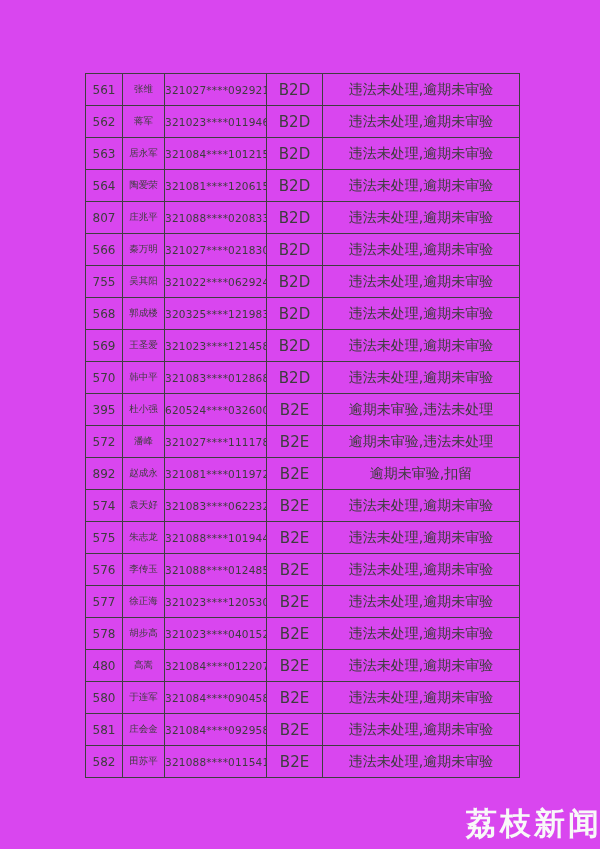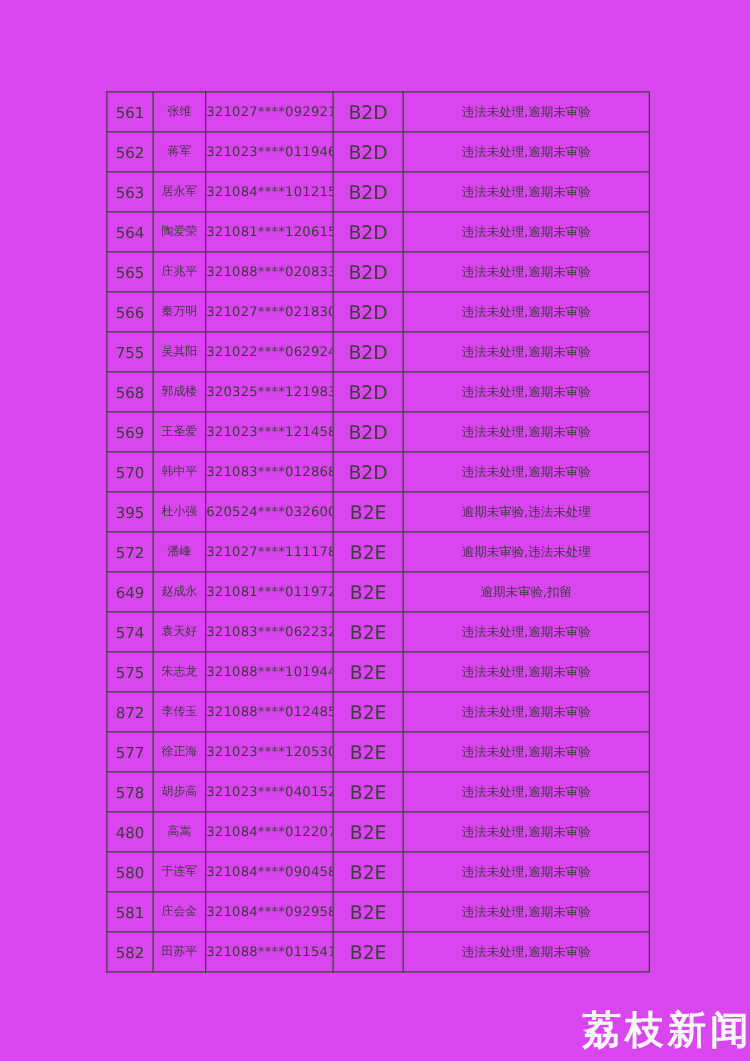--- a/index.html
+++ b/index.html
@@ -26,21 +26,21 @@
     text-align: center;
     vertical-align: middle;
     color: #3d3d3d;
     overflow: hidden;
     white-space: nowrap;
   }
   td.col-seq    { width: 37px;  font-size: 12px; }
   td.col-name   { width: 42px;  font-size: 9.5px; }
   td.col-id     { width: 102px; font-size: 10.5px; letter-spacing: 0.2px; }
   td.col-class  { width: 56px;  font-size: 15px; }
-  td.col-status { width: 197px; font-size: 10px; }
+  td.col-status { width: 197px; font-size: 14px; }
   .watermark {
     position: absolute;
     right: -2px;
     bottom: 4px;
     font-size: 31px;
     font-weight: bold;
     letter-spacing: 3px;
     color: #f8f8f8;
     white-space: nowrap;
     user-select: none;
@@ -75,21 +75,21 @@
       <td class="col-status">违法未处理,逾期未审验</td>
     </tr>
         <tr>
       <td class="col-seq">564</td>
       <td class="col-name">陶爱荣</td>
       <td class="col-id">321081****12061511</td>
       <td class="col-class">B2D</td>
       <td class="col-status">违法未处理,逾期未审验</td>
     </tr>
         <tr>
-      <td class="col-seq">565</td>
+      <td class="col-seq">807</td>
       <td class="col-name">庄兆平</td>
       <td class="col-id">321088****02083396</td>
       <td class="col-class">B2D</td>
       <td class="col-status">违法未处理,逾期未审验</td>
     </tr>
         <tr>
       <td class="col-seq">566</td>
       <td class="col-name">秦万明</td>
       <td class="col-id">321027****02183039</td>
       <td class="col-class">B2D</td>
@@ -131,42 +131,42 @@
       <td class="col-status">逾期未审验,违法未处理</td>
     </tr>
         <tr>
       <td class="col-seq">572</td>
       <td class="col-name">潘峰</td>
       <td class="col-id">321027****11117811</td>
       <td class="col-class">B2E</td>
       <td class="col-status">逾期未审验,违法未处理</td>
     </tr>
         <tr>
-      <td class="col-seq">649</td>
+      <td class="col-seq">892</td>
       <td class="col-name">赵成永</td>
       <td class="col-id">321081****0119723X</td>
       <td class="col-class">B2E</td>
       <td class="col-status">逾期未审验,扣留</td>
     </tr>
         <tr>
       <td class="col-seq">574</td>
       <td class="col-name">袁天好</td>
       <td class="col-id">321083****06223217</td>
       <td class="col-class">B2E</td>
       <td class="col-status">违法未处理,逾期未审验</td>
     </tr>
         <tr>
       <td class="col-seq">575</td>
       <td class="col-name">朱志龙</td>
       <td class="col-id">321088****10194494</td>
       <td class="col-class">B2E</td>
       <td class="col-status">违法未处理,逾期未审验</td>
     </tr>
         <tr>
-      <td class="col-seq">872</td>
+      <td class="col-seq">576</td>
       <td class="col-name">李传玉</td>
       <td class="col-id">321088****01248537</td>
       <td class="col-class">B2E</td>
       <td class="col-status">违法未处理,逾期未审验</td>
     </tr>
         <tr>
       <td class="col-seq">577</td>
       <td class="col-name">徐正海</td>
       <td class="col-id">321023****12053074</td>
       <td class="col-class">B2E</td>

